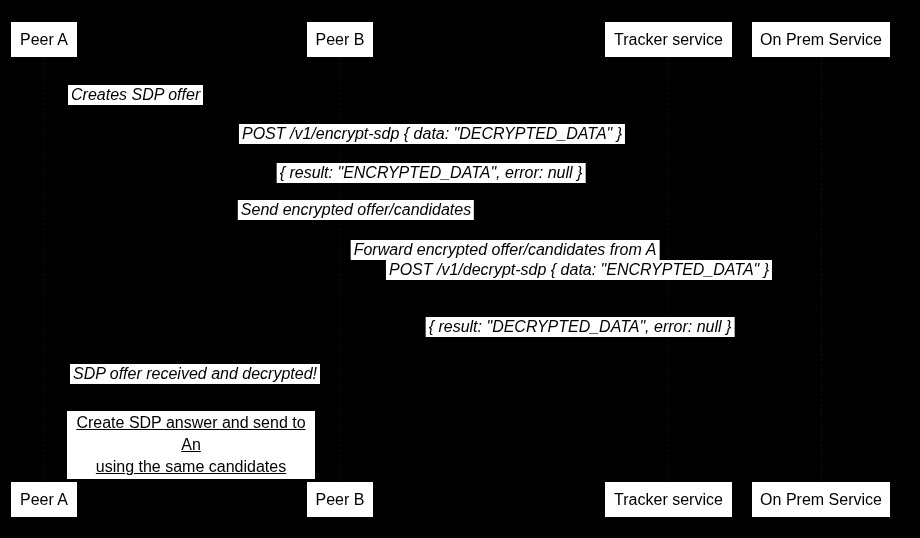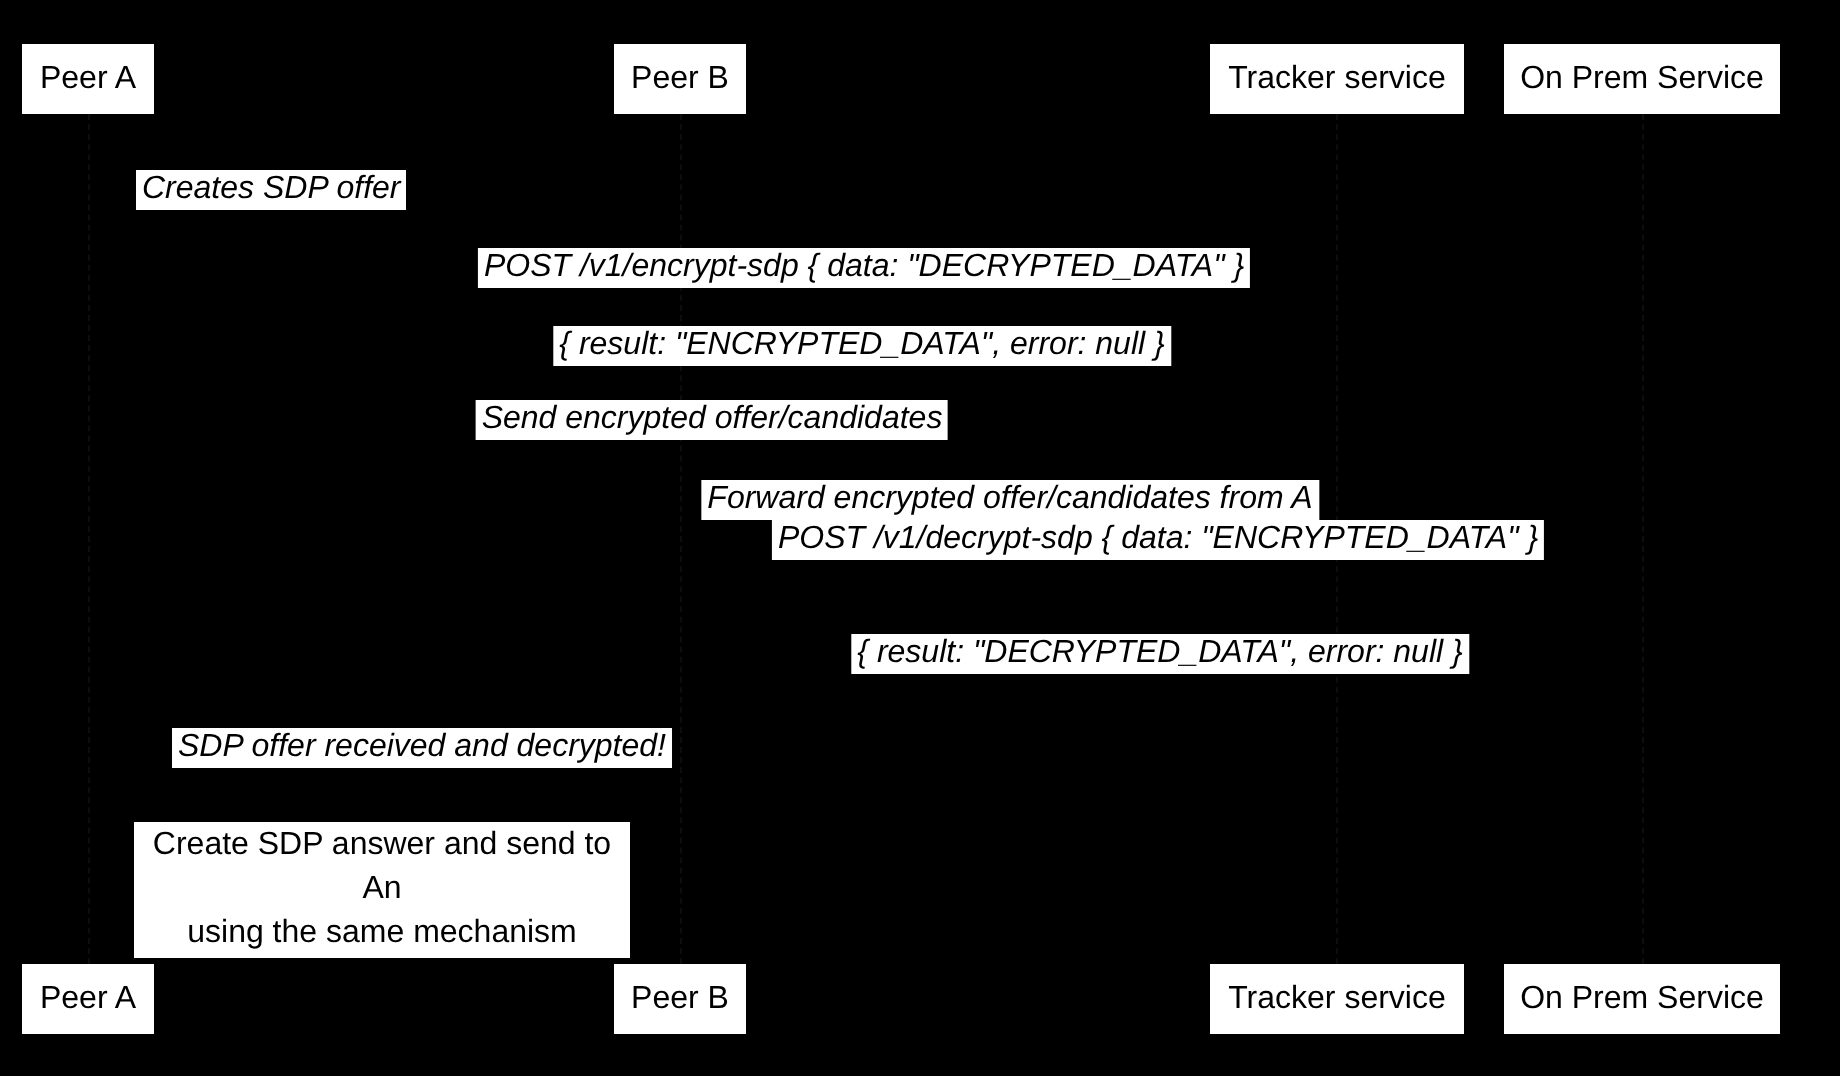--- a/index.html
+++ b/index.html
@@ -55,20 +55,21 @@
     left: 67px;
     top: 411px;
     width: 248px;
     background: #ffffff;
     color: #000000;
     font-size: 16px;
     line-height: 22px;
     text-align: center;
     padding: 1px 0;
     z-index: 1;
+    text-decoration: underline;
   }
 </style>
 </head>
 <body>
 
 <div class="diagram">
 
   <div class="lifeline" style="left:44px"></div>
   <div class="lifeline" style="left:340px"></div>
   <div class="lifeline" style="left:668px"></div>
@@ -94,25 +95,25 @@
   <div class="msg centered" style="left:431px; top:163px;">{ result: "ENCRYPTED_DATA", error: null }</div>
 
   <div class="msg centered" style="left:505px; top:240px;">Forward encrypted offer/candidates from A</div>
 
   <div class="msg centered" style="left:356px; top:200px;">Send encrypted offer/candidates</div>
 
   <div class="msg centered" style="left:579px; top:260px;">POST /v1/decrypt-sdp { data: "ENCRYPTED_DATA" }</div>
 
   <div class="msg centered" style="left:580px; top:317px;">{ result: "DECRYPTED_DATA", error: null }</div>
 
-  <div class="msg centered" style="left:211px; top:364px;">SDP offer received and decrypted!</div>
+  <div class="msg centered" style="left:195px; top:364px;">SDP offer received and decrypted!</div>
 
   <div class="note">
     <div>Create SDP answer and send to An</div>
-    <div>using the same mechanism</div>
+    <div>using the same candidates</div>
   </div>
 
   <div class="actor" style="left:11px;  top:482px; width:66px;">
       <span>Peer A</span>
     </div>
   <div class="actor" style="left:307px; top:482px; width:66px;">
       <span>Peer B</span>
     </div>
   <div class="actor" style="left:605px; top:482px; width:127px;">
       <span>Tracker service</span>

